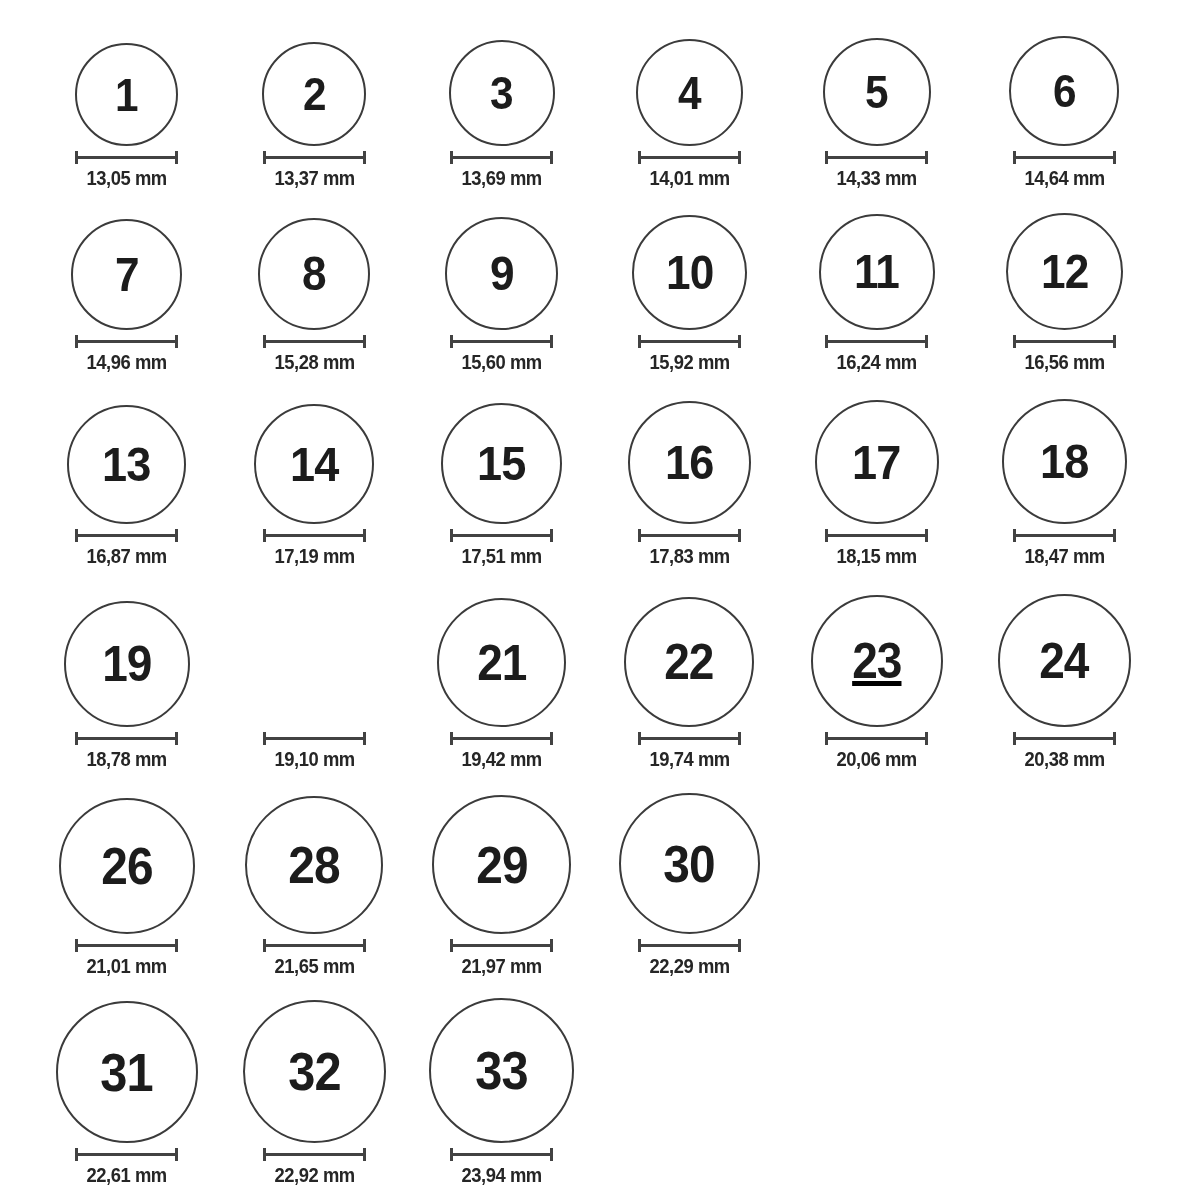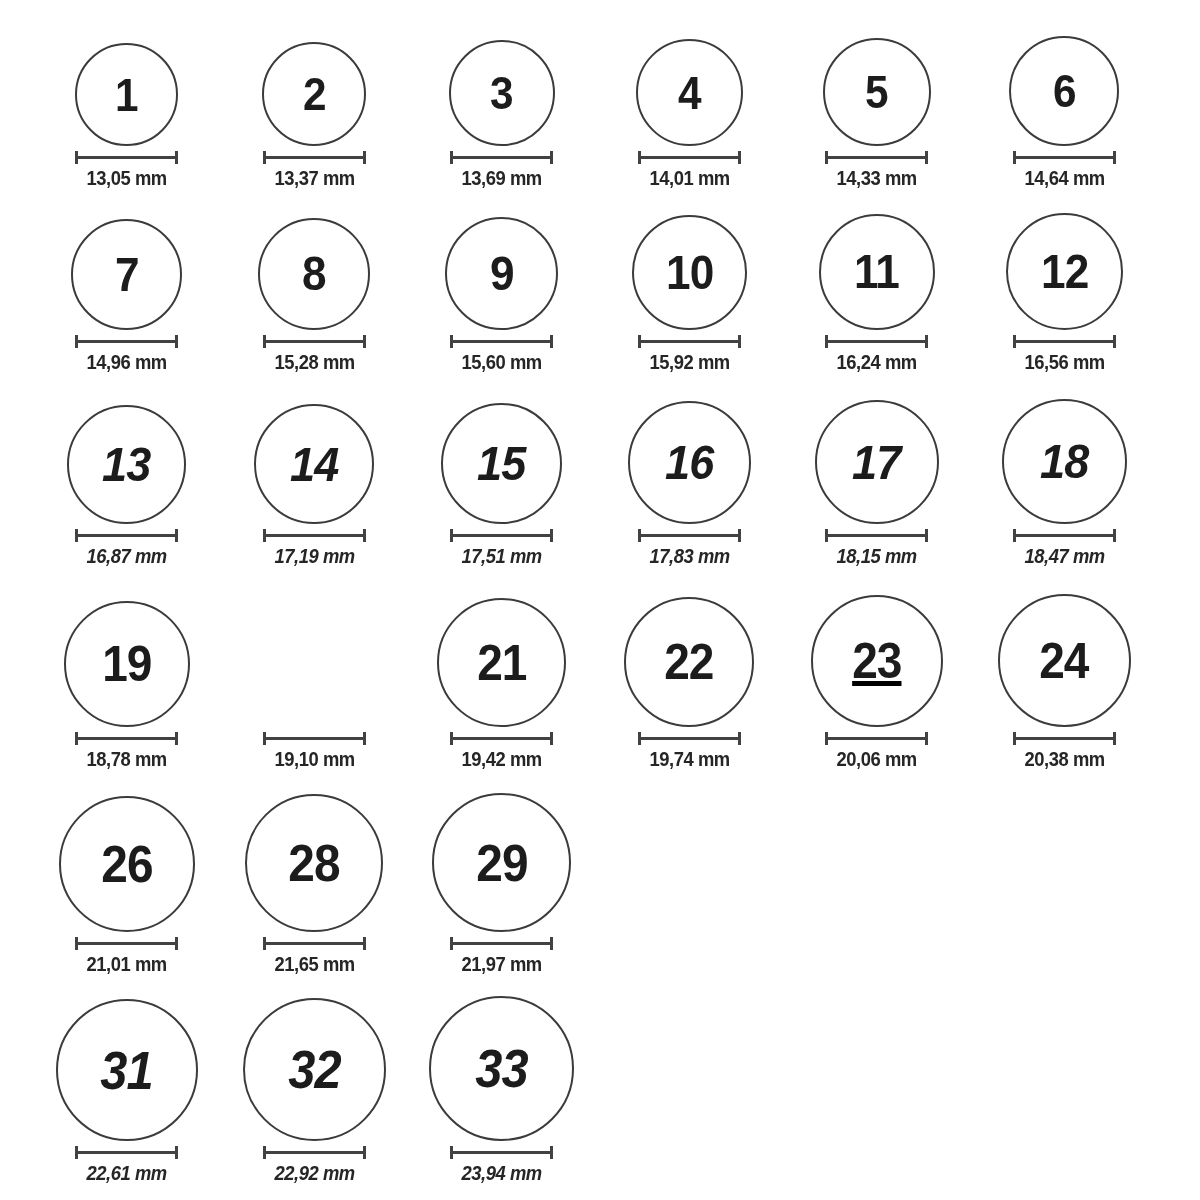--- a/index.html
+++ b/index.html
@@ -204,21 +204,21 @@
           <span class="num" style="font-size: 48px;">12</span>
         </div>
         <div class="dim" style="width: 103px;">
           <span class="tick"></span>
           <span class="bar" style="flex: 1 1 0%;"></span>
           <span class="tick"></span>
         </div>
         <div class="dia-label">16,56 mm</div>
       </div>
     </div>
-    <div class="row" style="margin-top: 26px; font-style: italic;">
+    <div class="row" style="margin-top: 26px;">
       <div class="cell">
         <div class="circle" style="width: 119px; height: 119px;">
           <span class="num" style="font-size: 49px;">13</span>
         </div>
         <div class="dim" style="width: 103px;">
           <span class="tick"></span>
           <span class="bar" style="flex: 1 1 0%;"></span>
           <span class="tick"></span>
         </div>
         <div class="dia-label">16,87 mm</div>
@@ -371,22 +371,33 @@
         <div class="circle" style="width: 139px; height: 139px;">
           <span class="num" style="font-size: 52px;">29</span>
         </div>
         <div class="dim" style="width: 103px;">
           <span class="tick"></span>
           <span class="bar" style="flex: 1 1 0%;"></span>
           <span class="tick"></span>
         </div>
         <div class="dia-label">21,97 mm</div>
       </div>
-    </div>
-    <div class="row" style="margin-top: 21px; font-style: italic;">
+      <div class="cell">
+        <div class="circle" style="width: 141px; height: 141px;">
+          <span class="num" style="font-size: 52px;">30</span>
+        </div>
+        <div class="dim" style="width: 103px;">
+          <span class="tick"></span>
+          <span class="bar" style="flex: 1 1 0%;"></span>
+          <span class="tick"></span>
+        </div>
+        <div class="dia-label">22,29 mm</div>
+      </div>
+    </div>
+    <div class="row" style="margin-top: 21px;">
       <div class="cell">
         <div class="circle" style="width: 142px; height: 142px;">
           <span class="num" style="font-size: 53px;">31</span>
         </div>
         <div class="dim" style="width: 103px;">
           <span class="tick"></span>
           <span class="bar" style="flex: 1 1 0%;"></span>
           <span class="tick"></span>
         </div>
         <div class="dia-label">22,61 mm</div>

